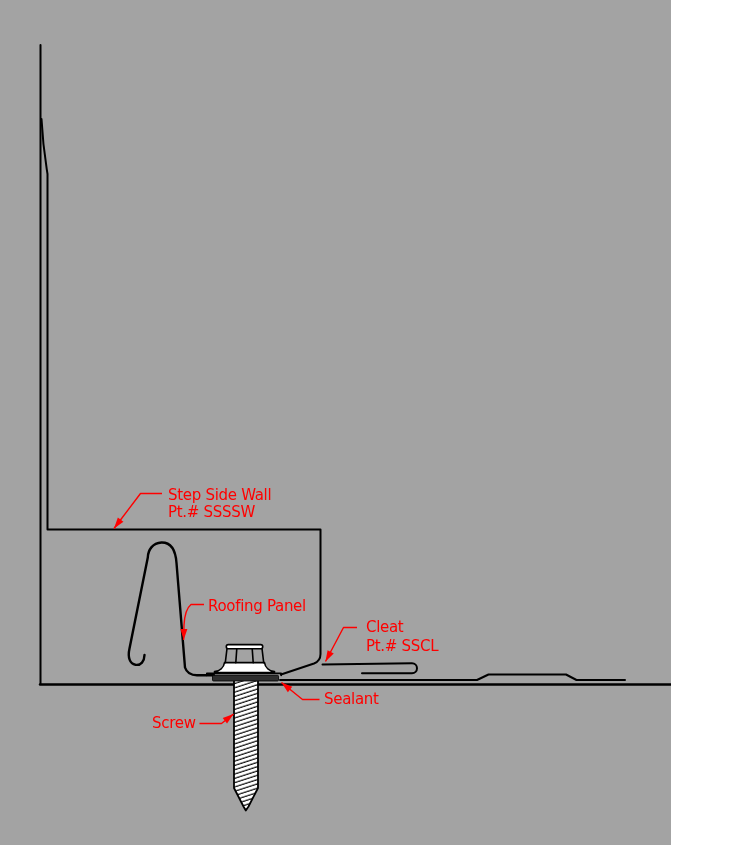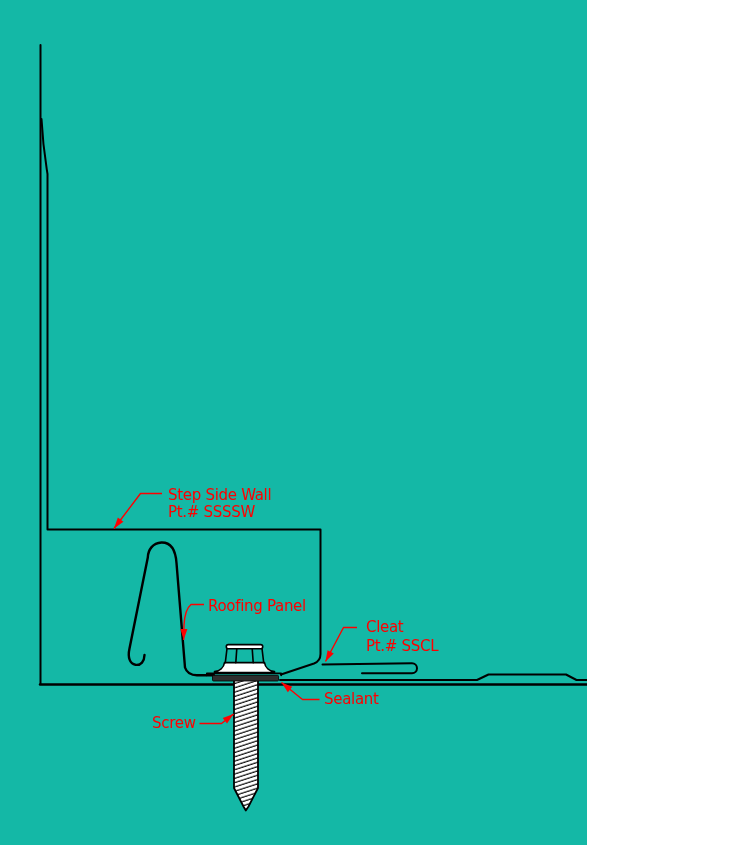--- a/index.html
+++ b/index.html
@@ -1,19 +1,19 @@
 <!DOCTYPE html>
 <html style="--line: #000000; --annotation: #ff0000; --sealant-fill: #2e2e2e;"><head>
 <meta charset="utf-8">
 <style>
   html, body { margin: 0; padding: 0; background: #ffffff; }
   #canvas {
     position: relative;
-    width: 587px; height: 845px;
-    background: #14b8a6;
+    width: 671px; height: 845px;
+    background: #a3a3a3;
     font-family: "DejaVu Sans", "Liberation Sans", sans-serif;
     overflow: hidden;
   }
   svg { display: block; }
   .ln   { stroke: var(--line, #000000); fill: none; stroke-linecap: round; stroke-linejoin: round; }
   .w2   { stroke-width: 2; }
   .w25  { stroke-width: 2.4; }
   .w15  { stroke-width: 1.6; }
   .fill-white { fill: #ffffff; }
   .sealant-band { fill: var(--sealant-fill, #2e2e2e); stroke: var(--line, #000000); stroke-width: 0.8; }

